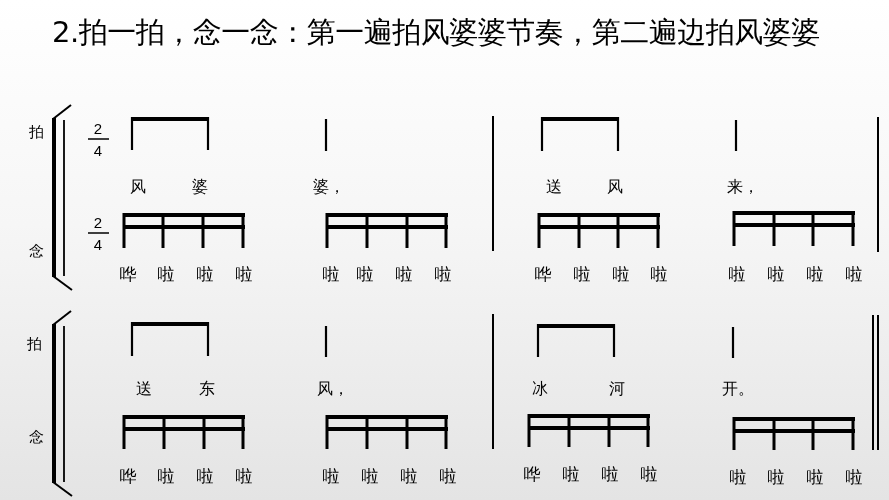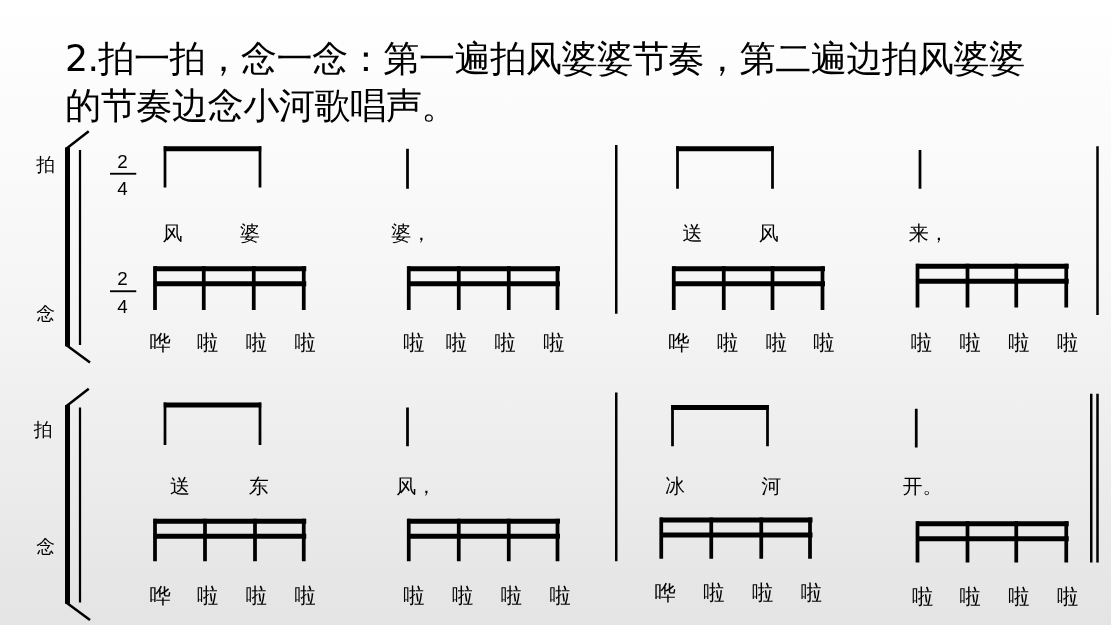--- a/index.html
+++ b/index.html
@@ -3,36 +3,35 @@
 <meta charset="utf-8">
 <style>
   html, body { margin: 0; padding: 0; }
   body {
     width: 889px; height: 500px; overflow: hidden; position: relative;
     background: linear-gradient(to bottom, #ffffff 0%, #f6f6f6 45%, #e4e4e4 100%);
     font-family: "DejaVu Sans", "Liberation Sans", sans-serif;
     color: #000;
   }
   .title {
-    position: absolute; left: 52px; top: 29px; width: 820px;
+    position: absolute; left: 52px; top: 14px; width: 820px;
     font-size: 29px; line-height: 37px; letter-spacing: -0.5px;
     font-family: "DejaVu Sans", sans-serif;
   }
   svg.score { position: absolute; left: 0; top: 0; }
   .lbl { font-size: 15px; font-family: "DejaVu Sans", sans-serif; }
   .ts { font-size: 15px; font-family: "Liberation Sans", sans-serif; }
   .lyric { font-size: 16px; font-family: "DejaVu Sans", sans-serif; }
   .syl { font-size: 17px; font-family: "DejaVu Sans", sans-serif; }
 </style>
 </head>
 <body>
 
 <div class="title">
   <div>2.拍一拍，念一念：第一遍拍风婆婆节奏，第二遍边拍风婆婆</div>
-  <div>的节奏边念小河歌唱声。</div>
 </div>
 
 <svg class="score" width="889" height="500" viewBox="0 0 889 500">
 
   <g>
     <text class="lbl" x="29" y="137">拍</text>
     <text class="lbl" x="29" y="256">念</text>
 
     <g>
       <line x1="54" y1="118" x2="54" y2="277" stroke="#000" stroke-width="4"></line>

